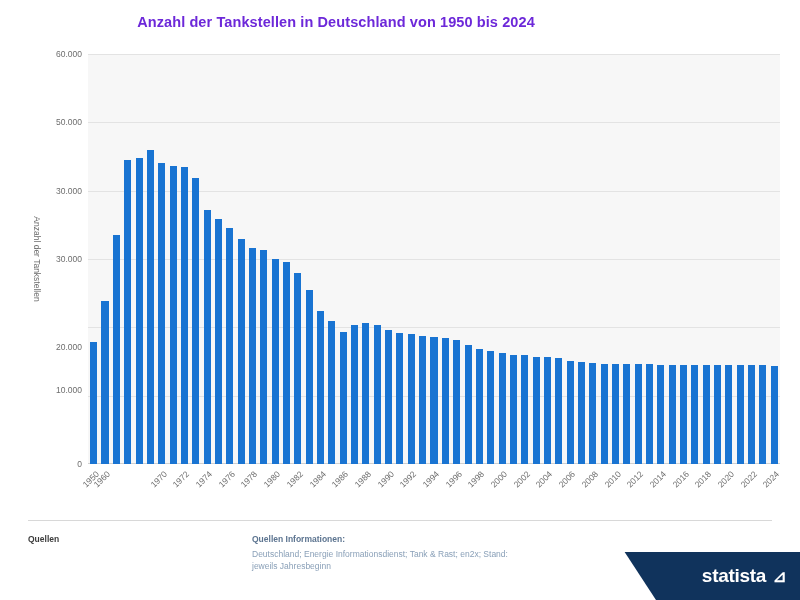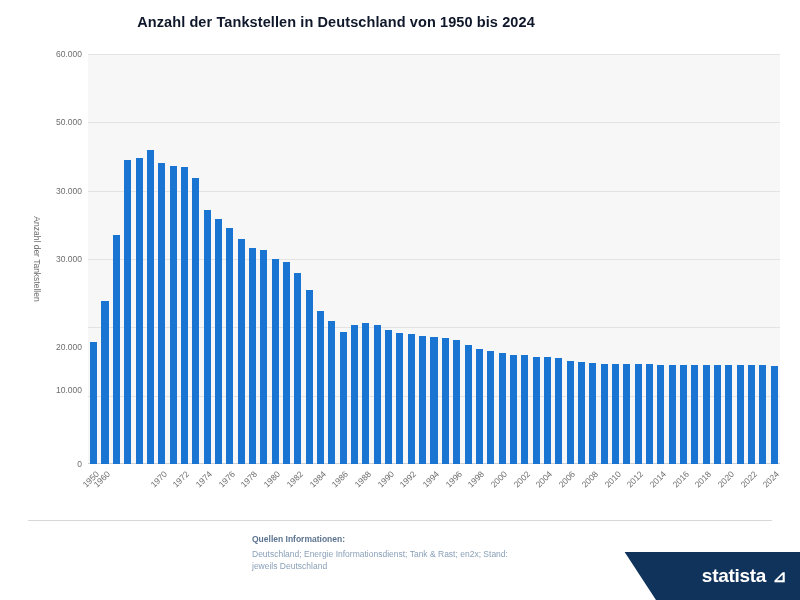--- a/index.html
+++ b/index.html
@@ -20,21 +20,21 @@
     box-sizing: border-box;
   }
   #chart-title {
     position: absolute;
     top: 14px;
     left: 0;
     width: 672px;
     text-align: center;
     font-size: 14.5px;
     font-weight: bold;
-    color: #0f172a;
+    color: #6d28d9;
     letter-spacing: 0.1px;
   }
   
   #plot-wrap {
     position: absolute;
     left: 88px;
     top: 54px;
     width: 692px;
     height: 410px;
   }
@@ -311,25 +311,26 @@
         <div class="x-label" style="left: 580.951px; width: 60px;">2020</div>
         <div class="x-label" style="left: 603.639px; width: 60px;">2022</div>
         <div class="x-label" style="left: 626.328px; width: 60px;">2024</div>
       </div>
   </div>
 
   <div id="footer-divider"></div>
 
   <div id="footer">
     <div class="foot-col" id="foot-left">
+      <div class="foot-head">Quellen</div>
     </div>
     <div class="foot-col" id="foot-mid">
       <div class="foot-head">Quellen Informationen:</div>
       <div class="foot-line">Deutschland; Energie Informationsdienst; Tank &amp; Rast; en2x; Stand:</div>
-      <div class="foot-line">jeweils Deutschland</div>
+      <div class="foot-line">jeweils Jahresbeginn</div>
     </div>
     <div id="brand">
       <div id="brand-shape"></div>
       <div id="brand-text">statista</div>
       <div id="brand-mark">⊿</div>
     </div>
   </div>
 
 </div>
 

